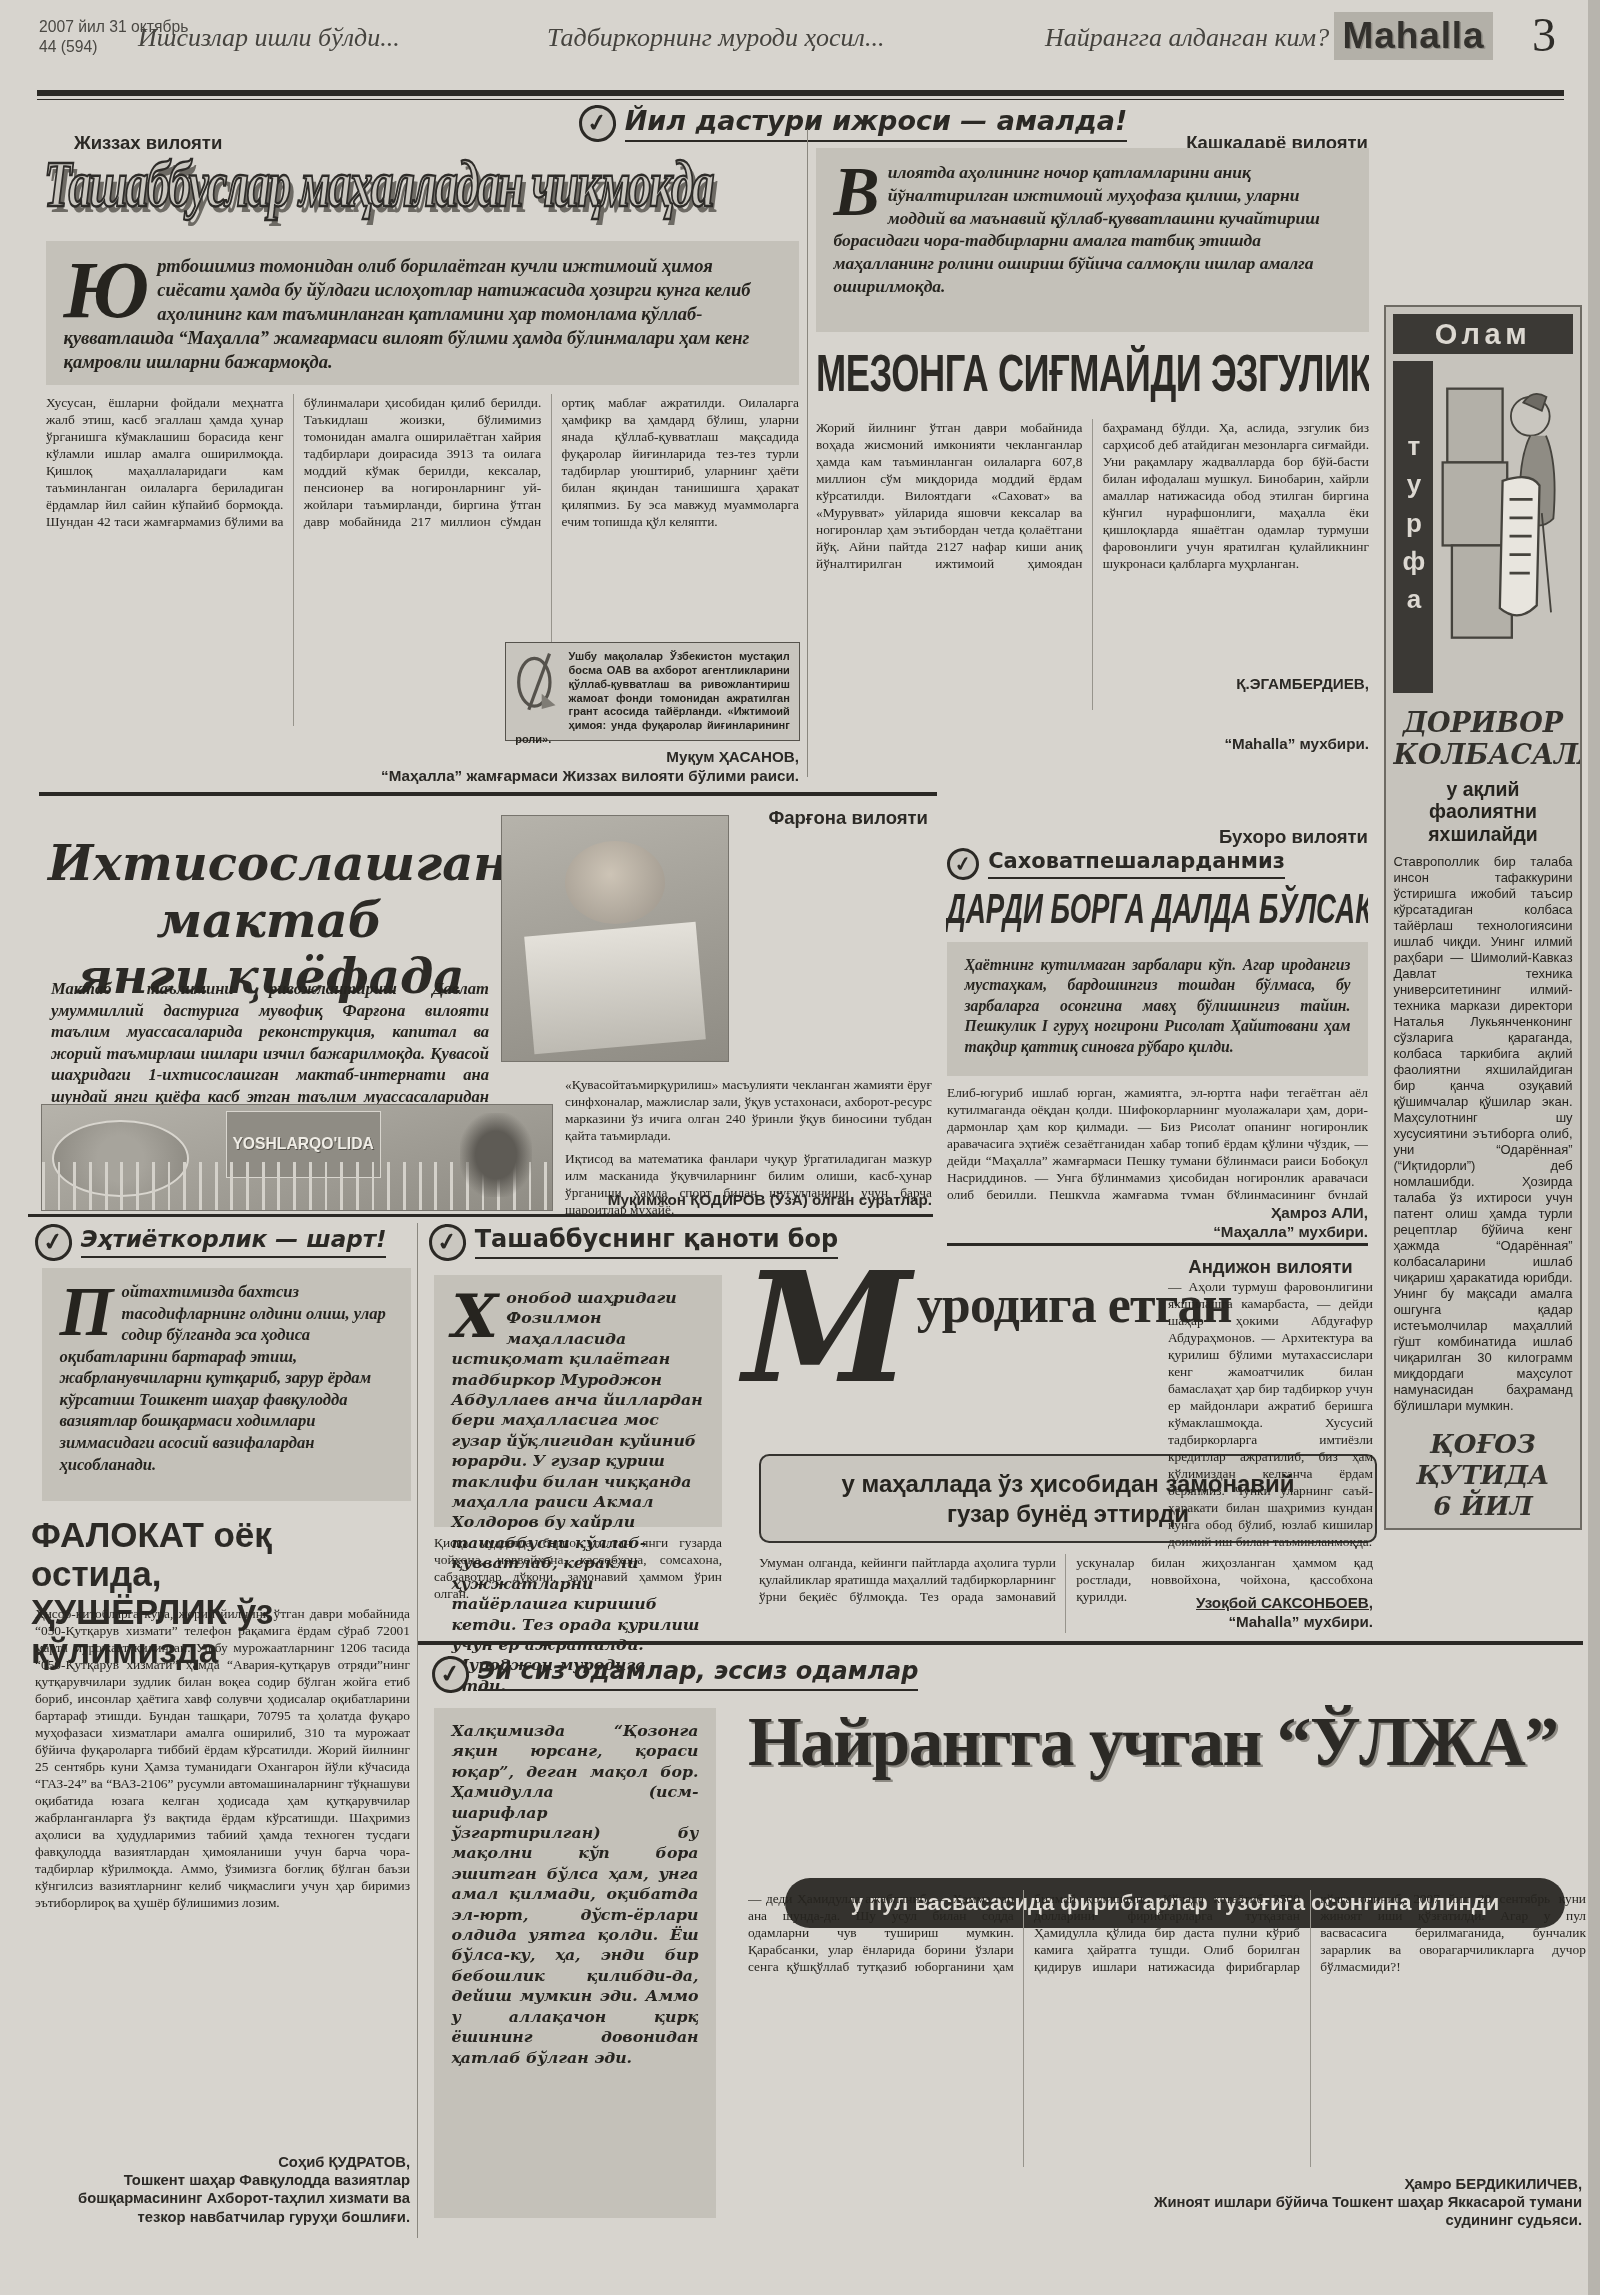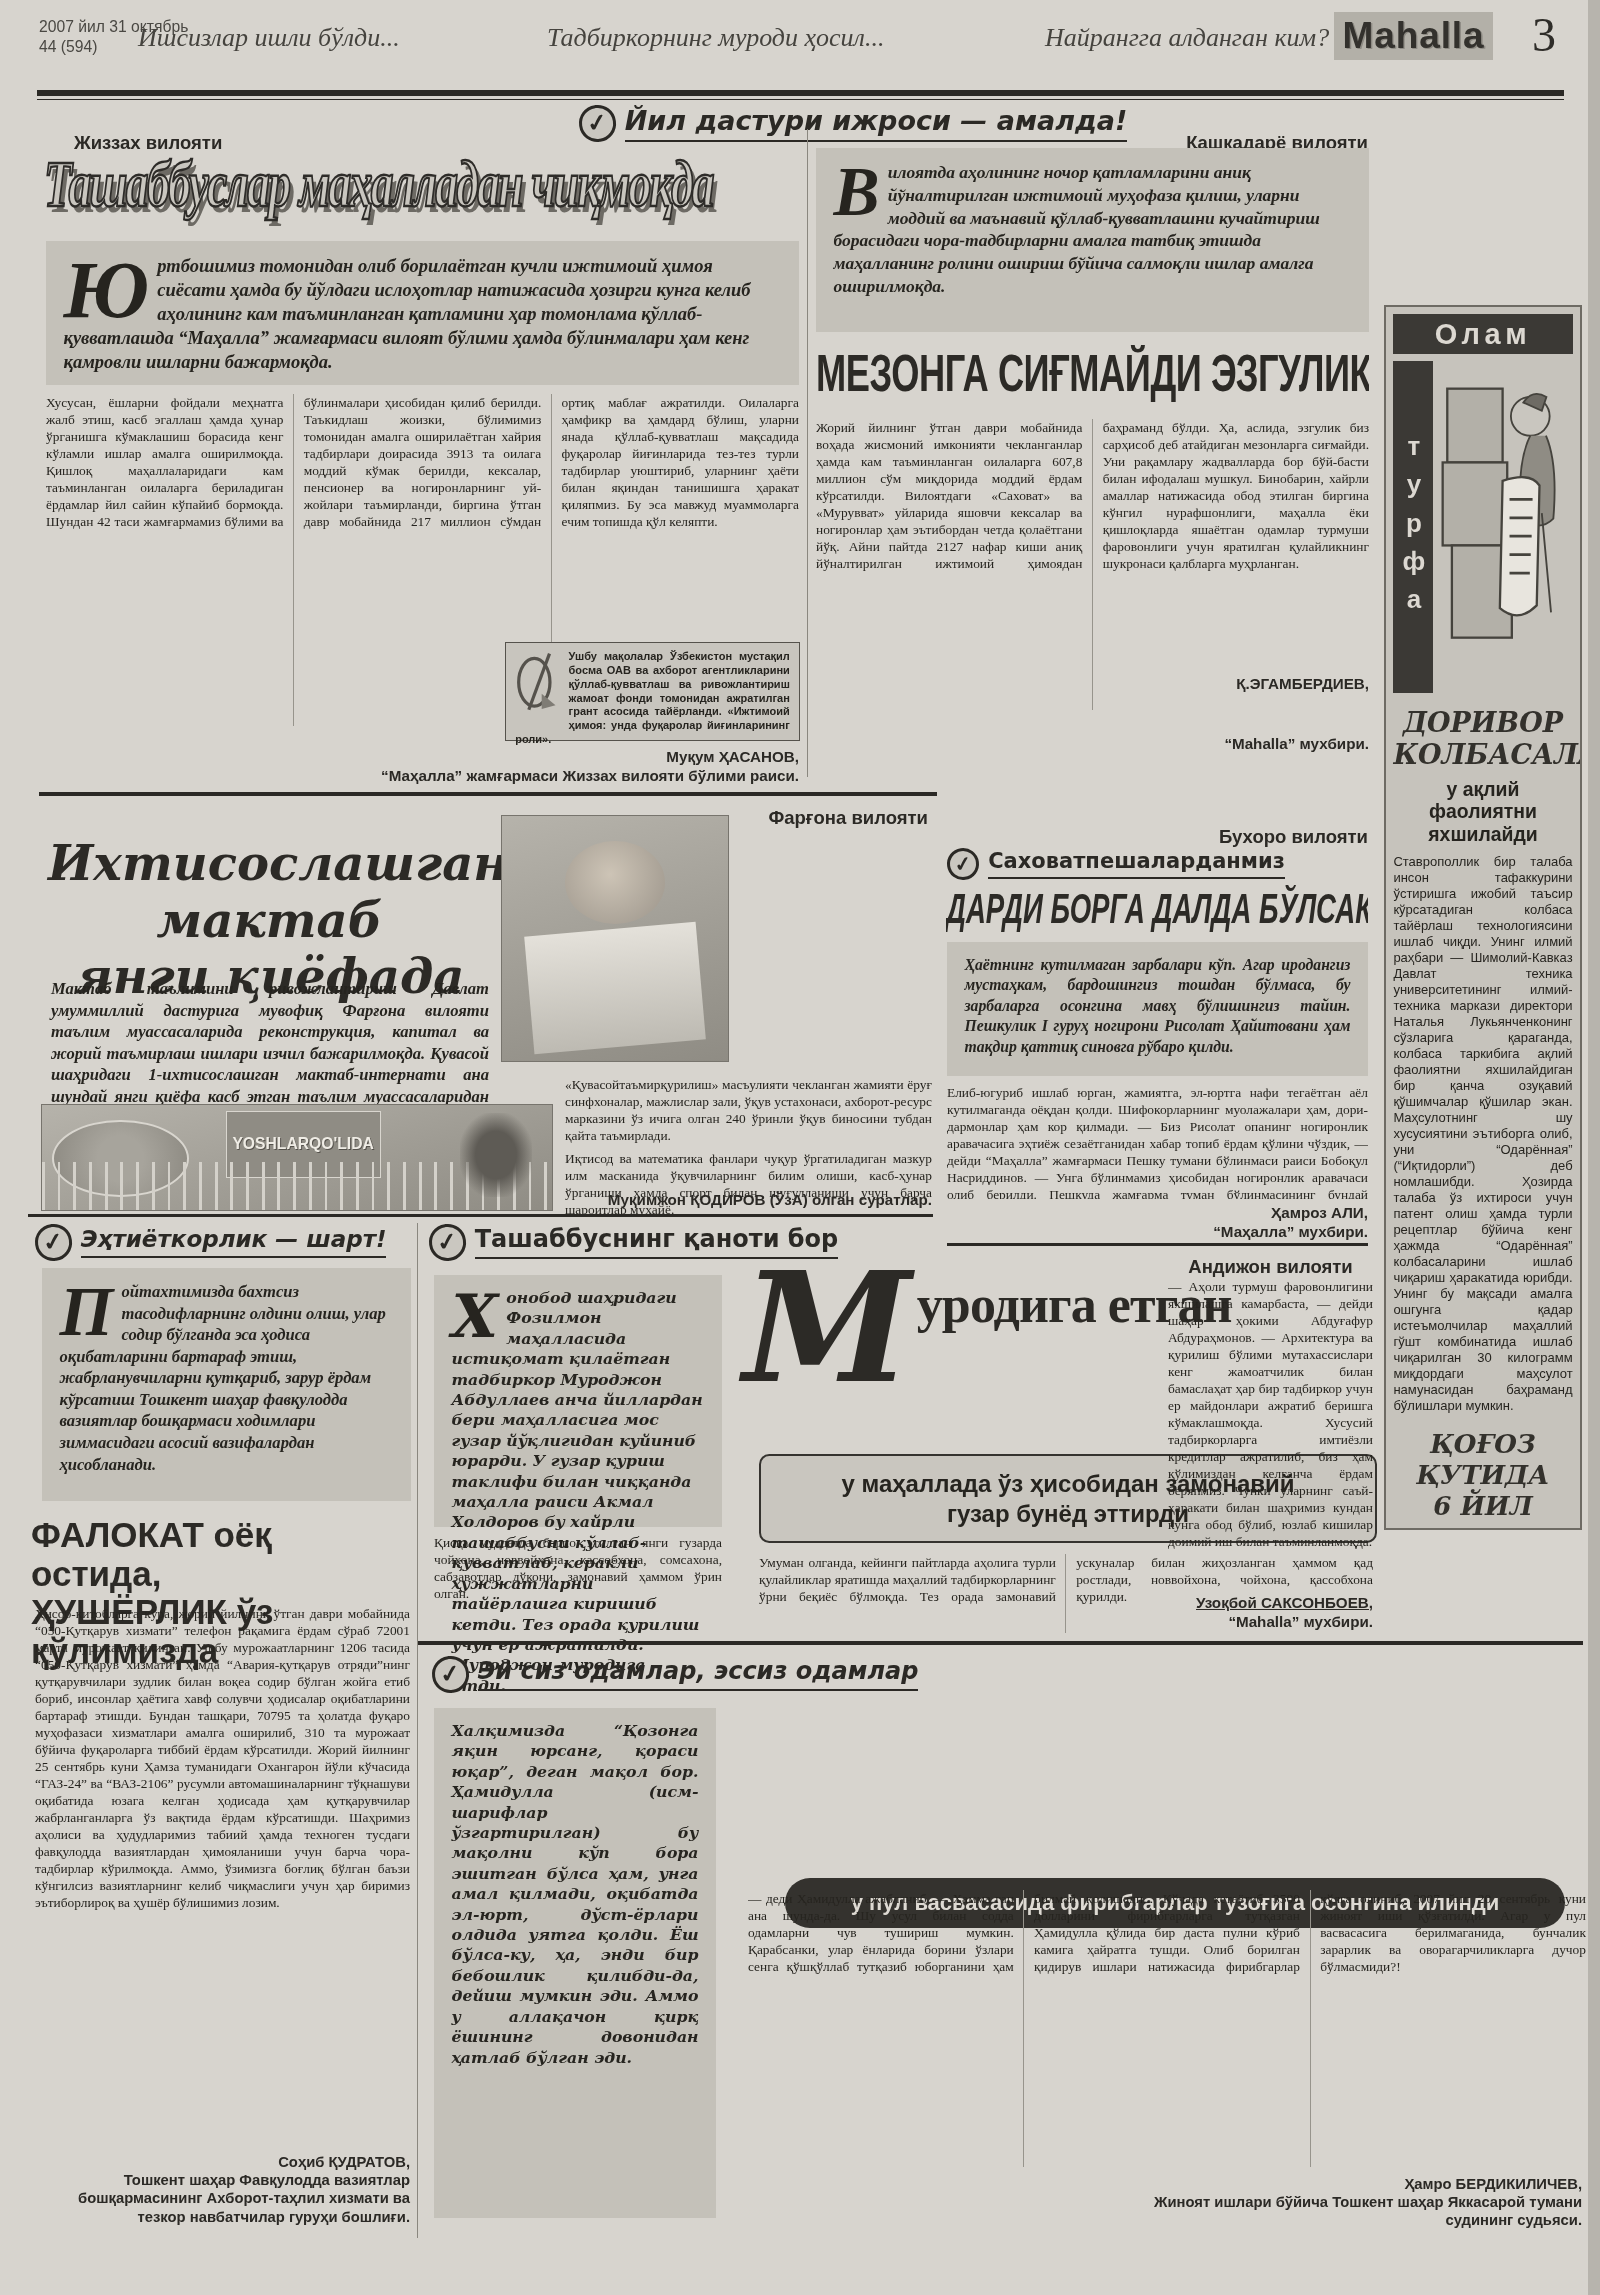--- a/index.html
+++ b/index.html
@@ -171,20 +171,23 @@
   <div class="abs byl" style="left:969px;top:1593px;width:404px;text-decoration:underline;">Узоқбой САКСОНБОЕВ,</div>
   <div class="abs byl" style="left:969px;top:1612px;width:404px;">“Mahalla” мухбири.</div>
 
   <div class="abs hrule" style="left:418px;top:1641px;width:1165px;height:3.7px;"></div>
 
   <div class="abs rubric" style="left:432px;top:1656px;">
     <span class="chk">✓</span>
     <span class="lbl" style="font-size:24px;">Эй сиз одамлар, эссиз одамлар</span>
   </div>
   <div class="abs leadbox leadtx" style="left:434px;top:1708px;width:282px;height:510px;font-size:15.7px;font-family:'DejaVu Serif',serif;">Халқимизда “Қозонга яқин юрсанг, қораси юқар”, деган мақол бор. Ҳамидулла (исм-шарифлар ўзгартирилган) бу мақолни кўп бора эшитган бўлса ҳам, унга амал қилмади, оқибатда эл-юрт, дўст-ёрлари олдида уятга қолди. Ёш бўлса-ку, ҳа, энди бир бебошлик қилибди-да, дейиш мумкин эди. Аммо у аллақачон қирқ ёшининг довонидан ҳатлаб бўлган эди.</div>
+  <div class="abs" style="left:748px;top:1703px;width:838px;height:97px;overflow:hidden;">
+    <span style="display:inline-block;white-space:nowrap;font-size:69px;font-weight:900;color:#2c2a26;letter-spacing:-1.4px;text-shadow:2.3px 2.3px 0 #8d8a83;">Найрангга учган “ЎЛЖА”</span>
+  </div>
   <div class="abs pill" style="left:785px;top:1878px;width:780px;height:50px;font-size:22px;">у пул васвасасида фирибгарлар тузоғига осонгина илинди</div>
   <div class="abs bodytx cols3" style="left:748px;top:1890px;width:838px;height:277px;overflow:hidden;">— деди Ҳамидулла ажабланиб. — Ҳамма гап ана шунда-да. Шу усул билан содда одамларни чув тушириш мумкин. Қарабсанки, улар ёнларида борини ўзлари сенга қўшқўллаб тутқазиб юборганини ҳам билмай қолишади... Кўчада кетаётиб 3500 долларини фирибгарларга тутқазган Ҳамидулла қўлида бир даста пулни кўриб камига ҳайратга тушди. Олиб борилган қидирув ишлари натижасида фирибгарлар қўлга олиниб, 2007 йил 20 сентябрь куни жиноят иши қўзғатилди. Агар у пул васвасасига берилмаганида, бунчалик зарарлик ва оворагарчиликларга дучор бўлмасмиди?!</div>
   <div class="abs byl" style="left:1121px;top:2175px;width:461px;font-size:14.8px;">Ҳамро БЕРДИКИЛИЧЕВ,</div>
   <div class="abs byl" style="left:1121px;top:2193px;width:461px;font-size:14.8px;">Жиноят ишлари бўйича Тошкент шаҳар Яккасарой тумани судининг судьяси.</div>
 
   <div class="abs sb" style="left:1384px;top:305px;width:198px;height:1225px;">
     <div class="bar" style="height:40px;display:flex;align-items:center;justify-content:center;font-size:29px;font-weight:bold;letter-spacing:4.6px;font-family:'Liberation Sans',sans-serif;">Олам</div>
     <div style="display:flex;margin-top:6.5px;height:332px;">
       <div class="bar" style="width:40px;display:flex;align-items:center;justify-content:center;writing-mode:vertical-rl;text-orientation:upright;font-size:26px;font-weight:bold;font-family:'Liberation Sans',sans-serif;letter-spacing:8.3px;">турфа</div>
       <div style="flex:1;position:relative;">

